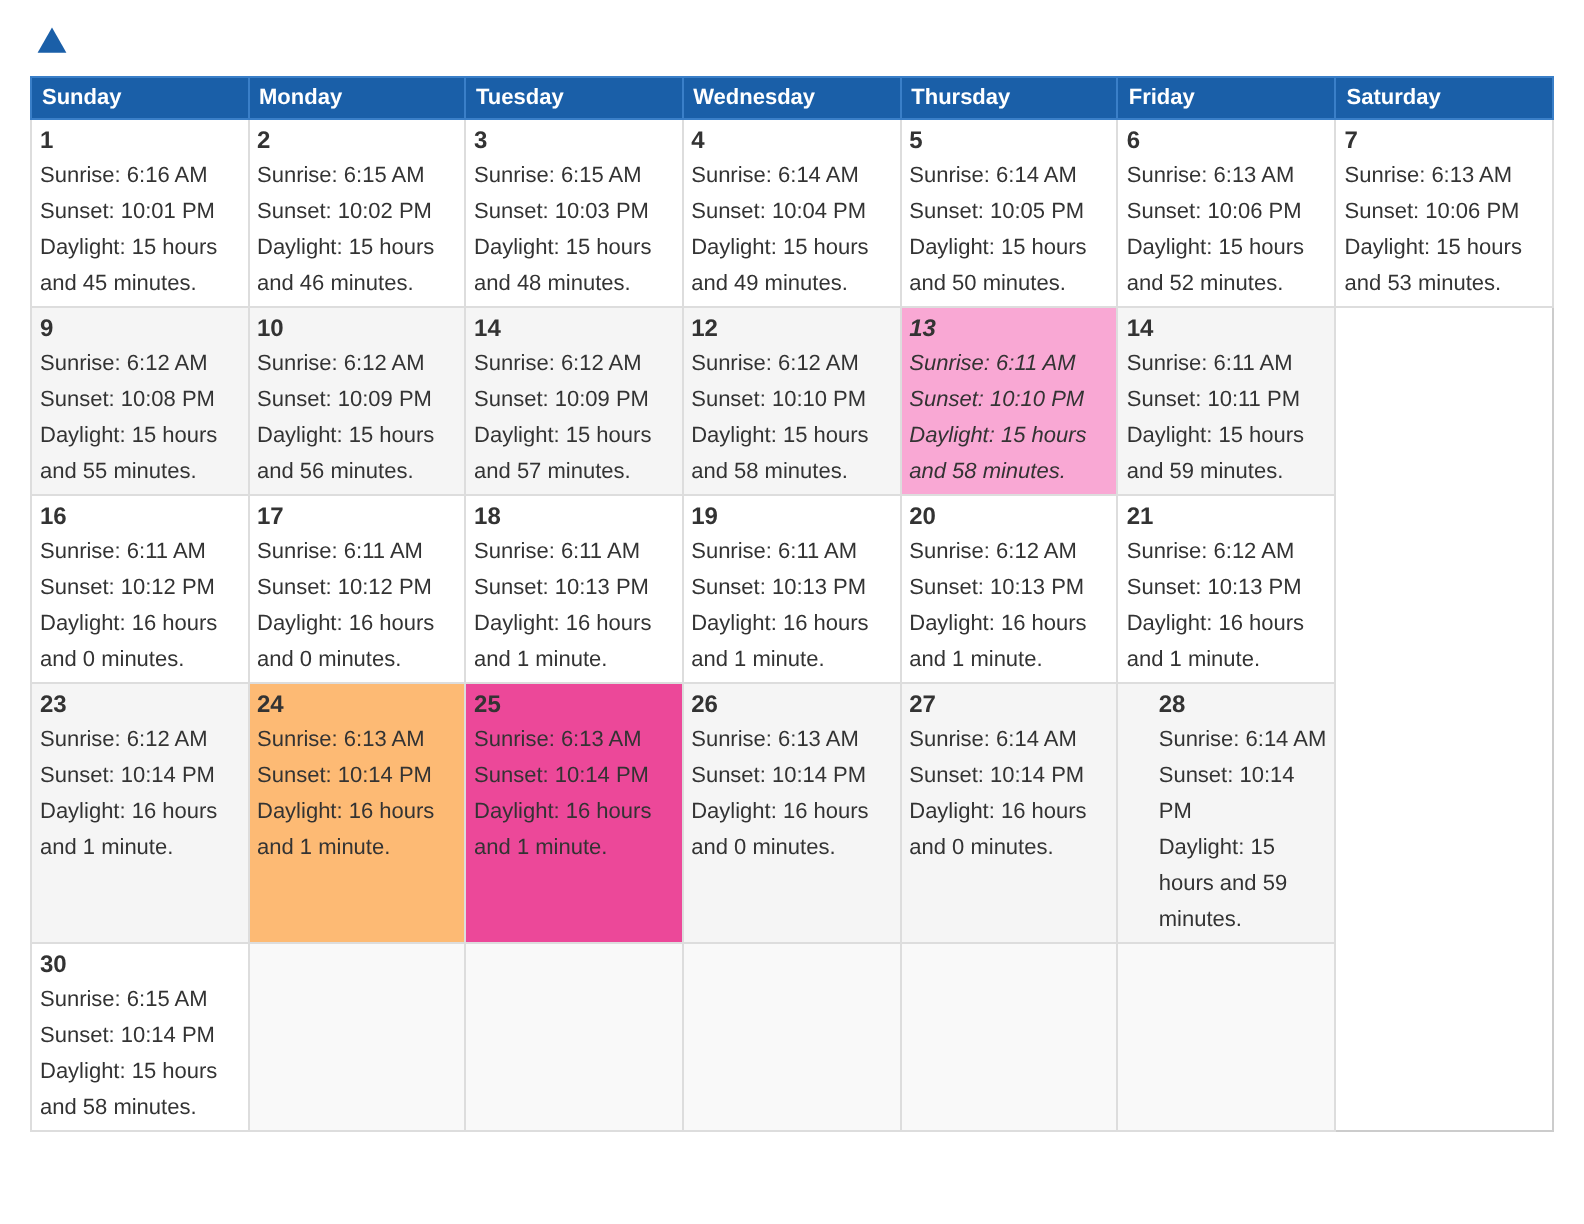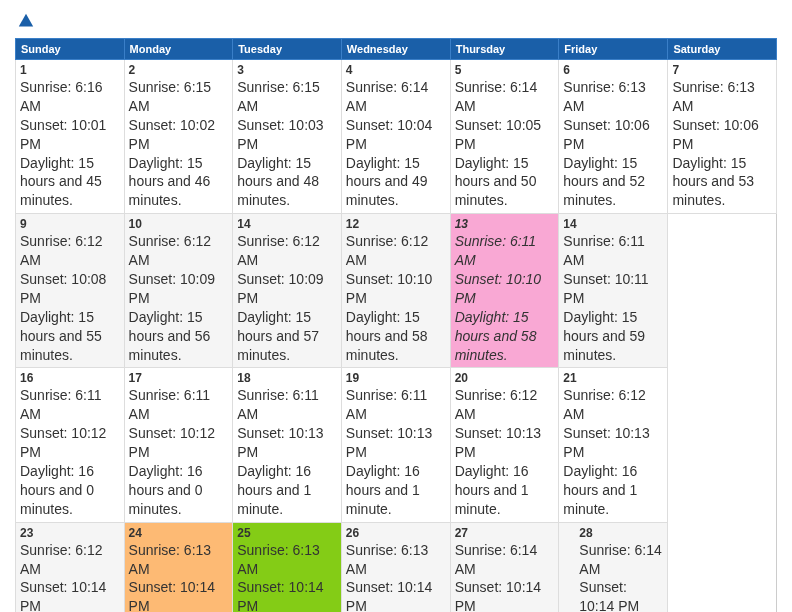--- a/index.html
+++ b/index.html
@@ -86,21 +86,21 @@
       background-color: #f5f5f5;
     }
     .day-num {
       font-size: 12px;
       font-weight: bold;
       color: #333;
       display: block;
       margin-bottom: 1px;
     }
     .day-info {
-      font-size: 14px;
+      font-size: 11px;
       color: #333;
       line-height: 1.35;
     }
     .empty-cell {
       background: #f9f9f9 !important;
     }
     .last-row td {
       height: 70px;
       margin-top: 11px;
     }
@@ -161,21 +161,21 @@
           <td><span class="day-num">16</span><span class="day-info">Sunrise: 6:11 AM<br>Sunset: 10:12 PM<br>Daylight: 16 hours and 0 minutes.</span></td>
           <td><span class="day-num">17</span><span class="day-info">Sunrise: 6:11 AM<br>Sunset: 10:12 PM<br>Daylight: 16 hours and 0 minutes.</span></td>
           <td><span class="day-num">18</span><span class="day-info">Sunrise: 6:11 AM<br>Sunset: 10:13 PM<br>Daylight: 16 hours and 1 minute.</span></td>
           <td><span class="day-num">19</span><span class="day-info">Sunrise: 6:11 AM<br>Sunset: 10:13 PM<br>Daylight: 16 hours and 1 minute.</span></td>
           <td><span class="day-num">20</span><span class="day-info">Sunrise: 6:12 AM<br>Sunset: 10:13 PM<br>Daylight: 16 hours and 1 minute.</span></td>
           <td><span class="day-num">21</span><span class="day-info">Sunrise: 6:12 AM<br>Sunset: 10:13 PM<br>Daylight: 16 hours and 1 minute.</span></td>
         </tr>
         <tr>
           <td style="background-color: rgb(245, 245, 245);"><span class="day-num">23</span><span class="day-info">Sunrise: 6:12 AM<br>Sunset: 10:14 PM<br>Daylight: 16 hours and 1 minute.</span></td>
           <td style="background-color: #fdba74;"><span class="day-num">24</span><span class="day-info">Sunrise: 6:13 AM<br>Sunset: 10:14 PM<br>Daylight: 16 hours and 1 minute.</span></td>
-          <td style="background-color: #84cc16;"><span class="day-num">25</span><span class="day-info">Sunrise: 6:13 AM<br>Sunset: 10:14 PM<br>Daylight: 16 hours and 1 minute.</span></td>
+          <td style="background-color: #ec4899;"><span class="day-num">25</span><span class="day-info">Sunrise: 6:13 AM<br>Sunset: 10:14 PM<br>Daylight: 16 hours and 1 minute.</span></td>
           <td style="background-color: rgb(245, 245, 245);"><span class="day-num">26</span><span class="day-info">Sunrise: 6:13 AM<br>Sunset: 10:14 PM<br>Daylight: 16 hours and 0 minutes.</span></td>
           <td style="background-color: rgb(245, 245, 245);"><span class="day-num">27</span><span class="day-info">Sunrise: 6:14 AM<br>Sunset: 10:14 PM<br>Daylight: 16 hours and 0 minutes.</span></td>
           <td style="background-color: rgb(245, 245, 245); padding-left: 20px;"><span class="day-num">28</span><span class="day-info">Sunrise: 6:14 AM<br>Sunset: 10:14 PM<br>Daylight: 15 hours and 59 minutes.</span></td>
         </tr>
         <tr class="last-row">
           <td><span class="day-num">30</span><span class="day-info">Sunrise: 6:15 AM<br>Sunset: 10:14 PM<br>Daylight: 15 hours and 58 minutes.</span></td>
           <td class="empty-cell"></td>
           <td class="empty-cell"></td>
           <td class="empty-cell"></td>
           <td class="empty-cell"></td>

